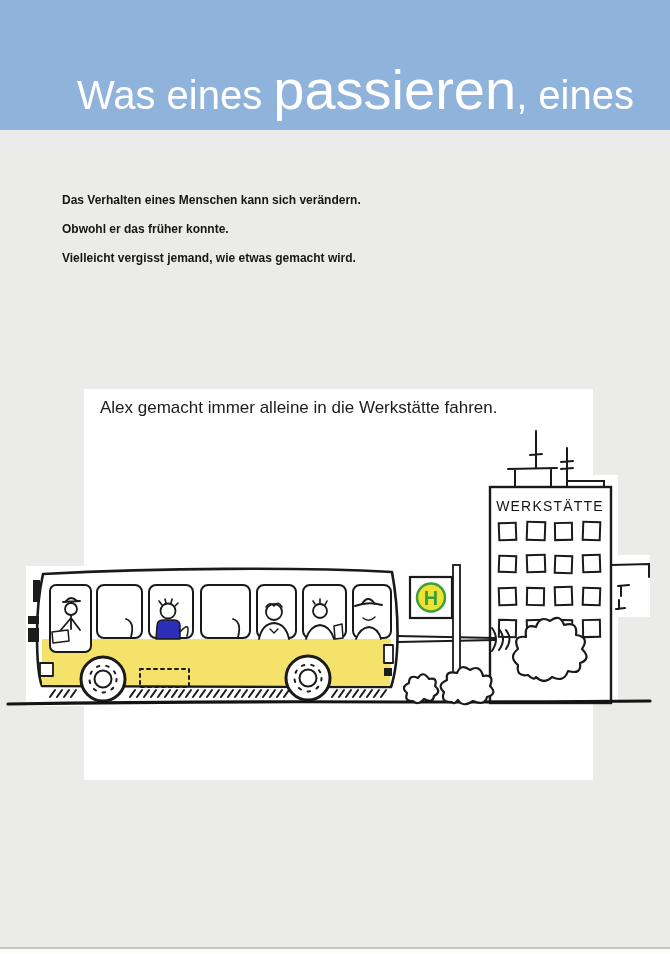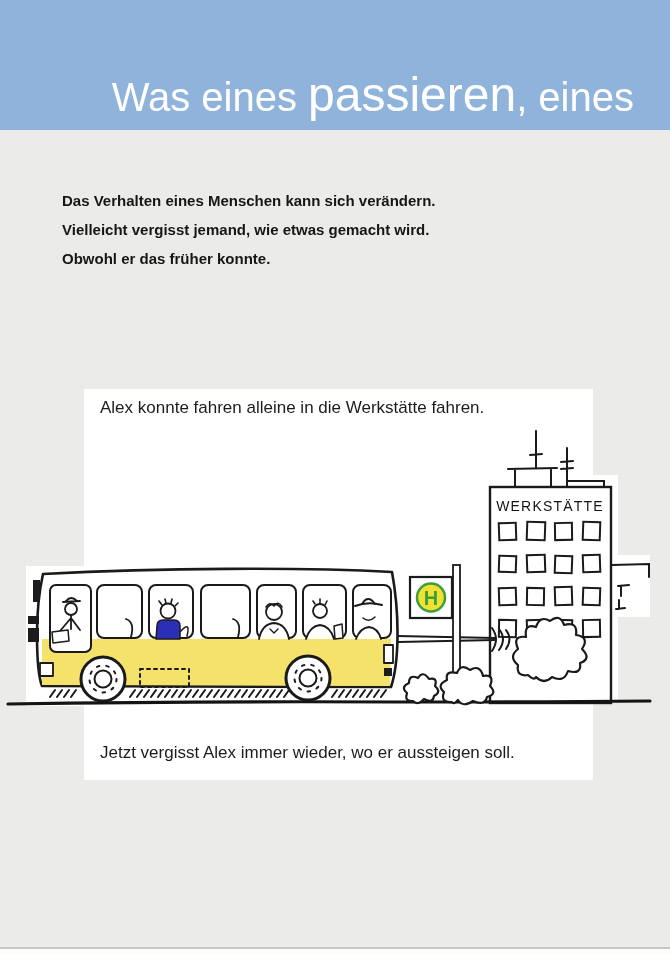--- a/index.html
+++ b/index.html
@@ -2,22 +2,22 @@
 <html><head>
 <meta charset="utf-8">
 <style>
   html,body{margin:0;padding:0;}
   body{width:670px;height:954px;position:relative;background:#ebebe9;
        font-family:"Liberation Sans", sans-serif;overflow:hidden;}
   .page{position:absolute;inset:0;background:#ebebe9;}
   .header{position:absolute;left:0;top:0;width:670px;height:130px;background:#8fb3db;}
   .header-title{position:absolute;right:36px;bottom:8px;color:#ffffff;white-space:nowrap;}
   .t-reg{font-size:40px;font-weight:400;}
-  .t-big{font-size:48px;font-weight:400;}
-  .intro{position:absolute;left:62px;top:186px;color:#161616;font-size:15px;
+  .t-big{font-size:56px;font-weight:400;}
+  .intro{position:absolute;left:62px;top:186px;color:#161616;font-size:12px;
          font-weight:bold;line-height:29px;}
   .card{position:absolute;left:84px;top:389px;width:509px;height:391px;background:#ffffff;}
   .caption{position:absolute;left:16px;color:#1c1c1c;font-size:17px;font-weight:400;
            white-space:nowrap;}
   .caption.top{top:9px;}
   .caption.bottom{top:354px;}
   .art{position:absolute;left:0;top:420px;width:670px;height:300px;}
   .bottom-strip{position:absolute;left:0;top:947px;width:670px;height:7px;
                 background:#fcfcfb;border-top:2px solid #c6c6c4;box-sizing:border-box;}
   svg text{font-family:"Liberation Sans", sans-serif;}
@@ -28,27 +28,26 @@
 <div class="page">
 
   <div class="header">
     <div class="header-title">
       <span class="t-reg">Was eines </span><span class="t-big">passieren</span><span class="t-reg">, eines</span>
     </div>
   </div>
 
   <div class="intro">
     <div>Das Verhalten eines Menschen kann sich verändern.</div>
+    <div>Obwohl er das früher konnte.</div>
     <div>Vielleicht vergisst jemand, wie etwas gemacht wird.</div>
-    <div>Obwohl er das früher konnte.</div>
   </div>
 
   <div class="card">
-    <div class="caption top">Alex konnte fahren alleine in die Werkstätte fahren.</div>
-    <div class="caption bottom">Jetzt vergisst Alex immer wieder, wo er aussteigen soll.</div>
+    <div class="caption top">Alex gemacht immer alleine in die Werkstätte fahren.</div>
   </div>
 
   <svg class="art" viewBox="0 0 670 300">
 
     <rect x="26" y="146" width="64" height="140" fill="#ffffff"></rect>
     <rect x="593" y="55" width="25" height="228" fill="#ffffff"></rect>
     <rect x="593" y="135" width="57" height="62" fill="#ffffff"></rect>
 
     <g stroke="#1a1a1a" fill="none" stroke-linecap="round">
       <rect x="490" y="67" width="121" height="216" fill="#ffffff" stroke-width="2.4"></rect>

